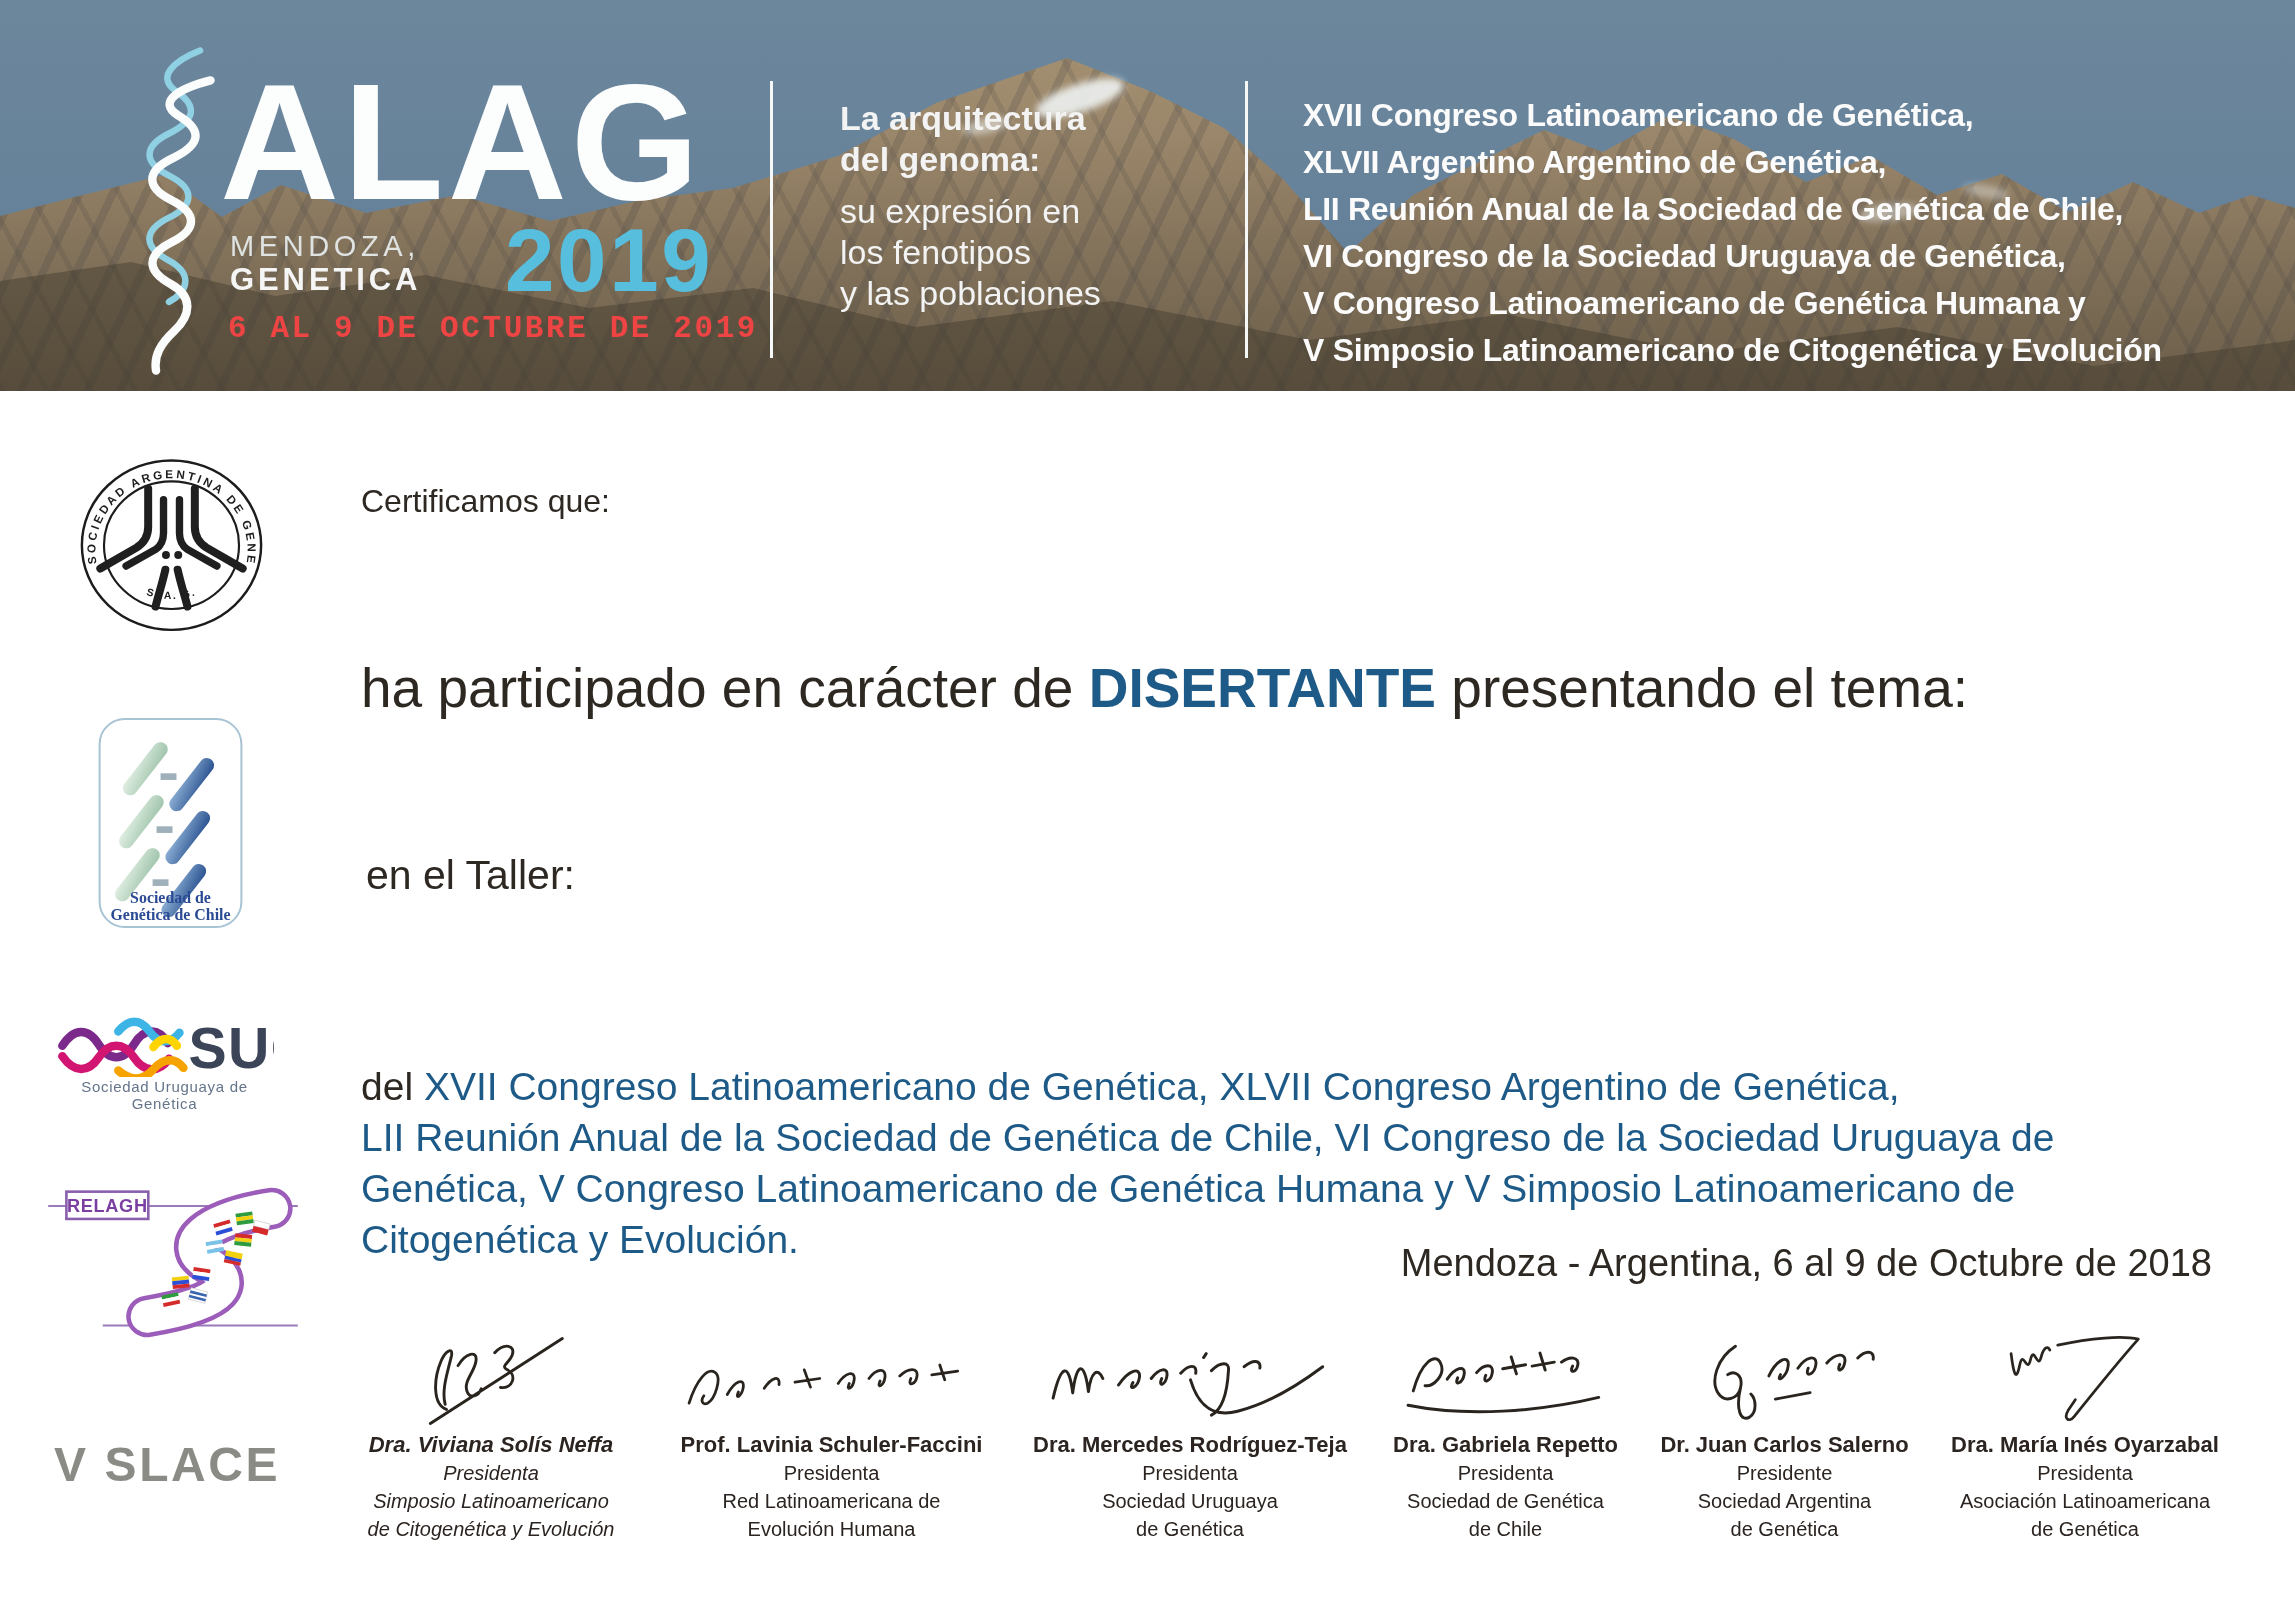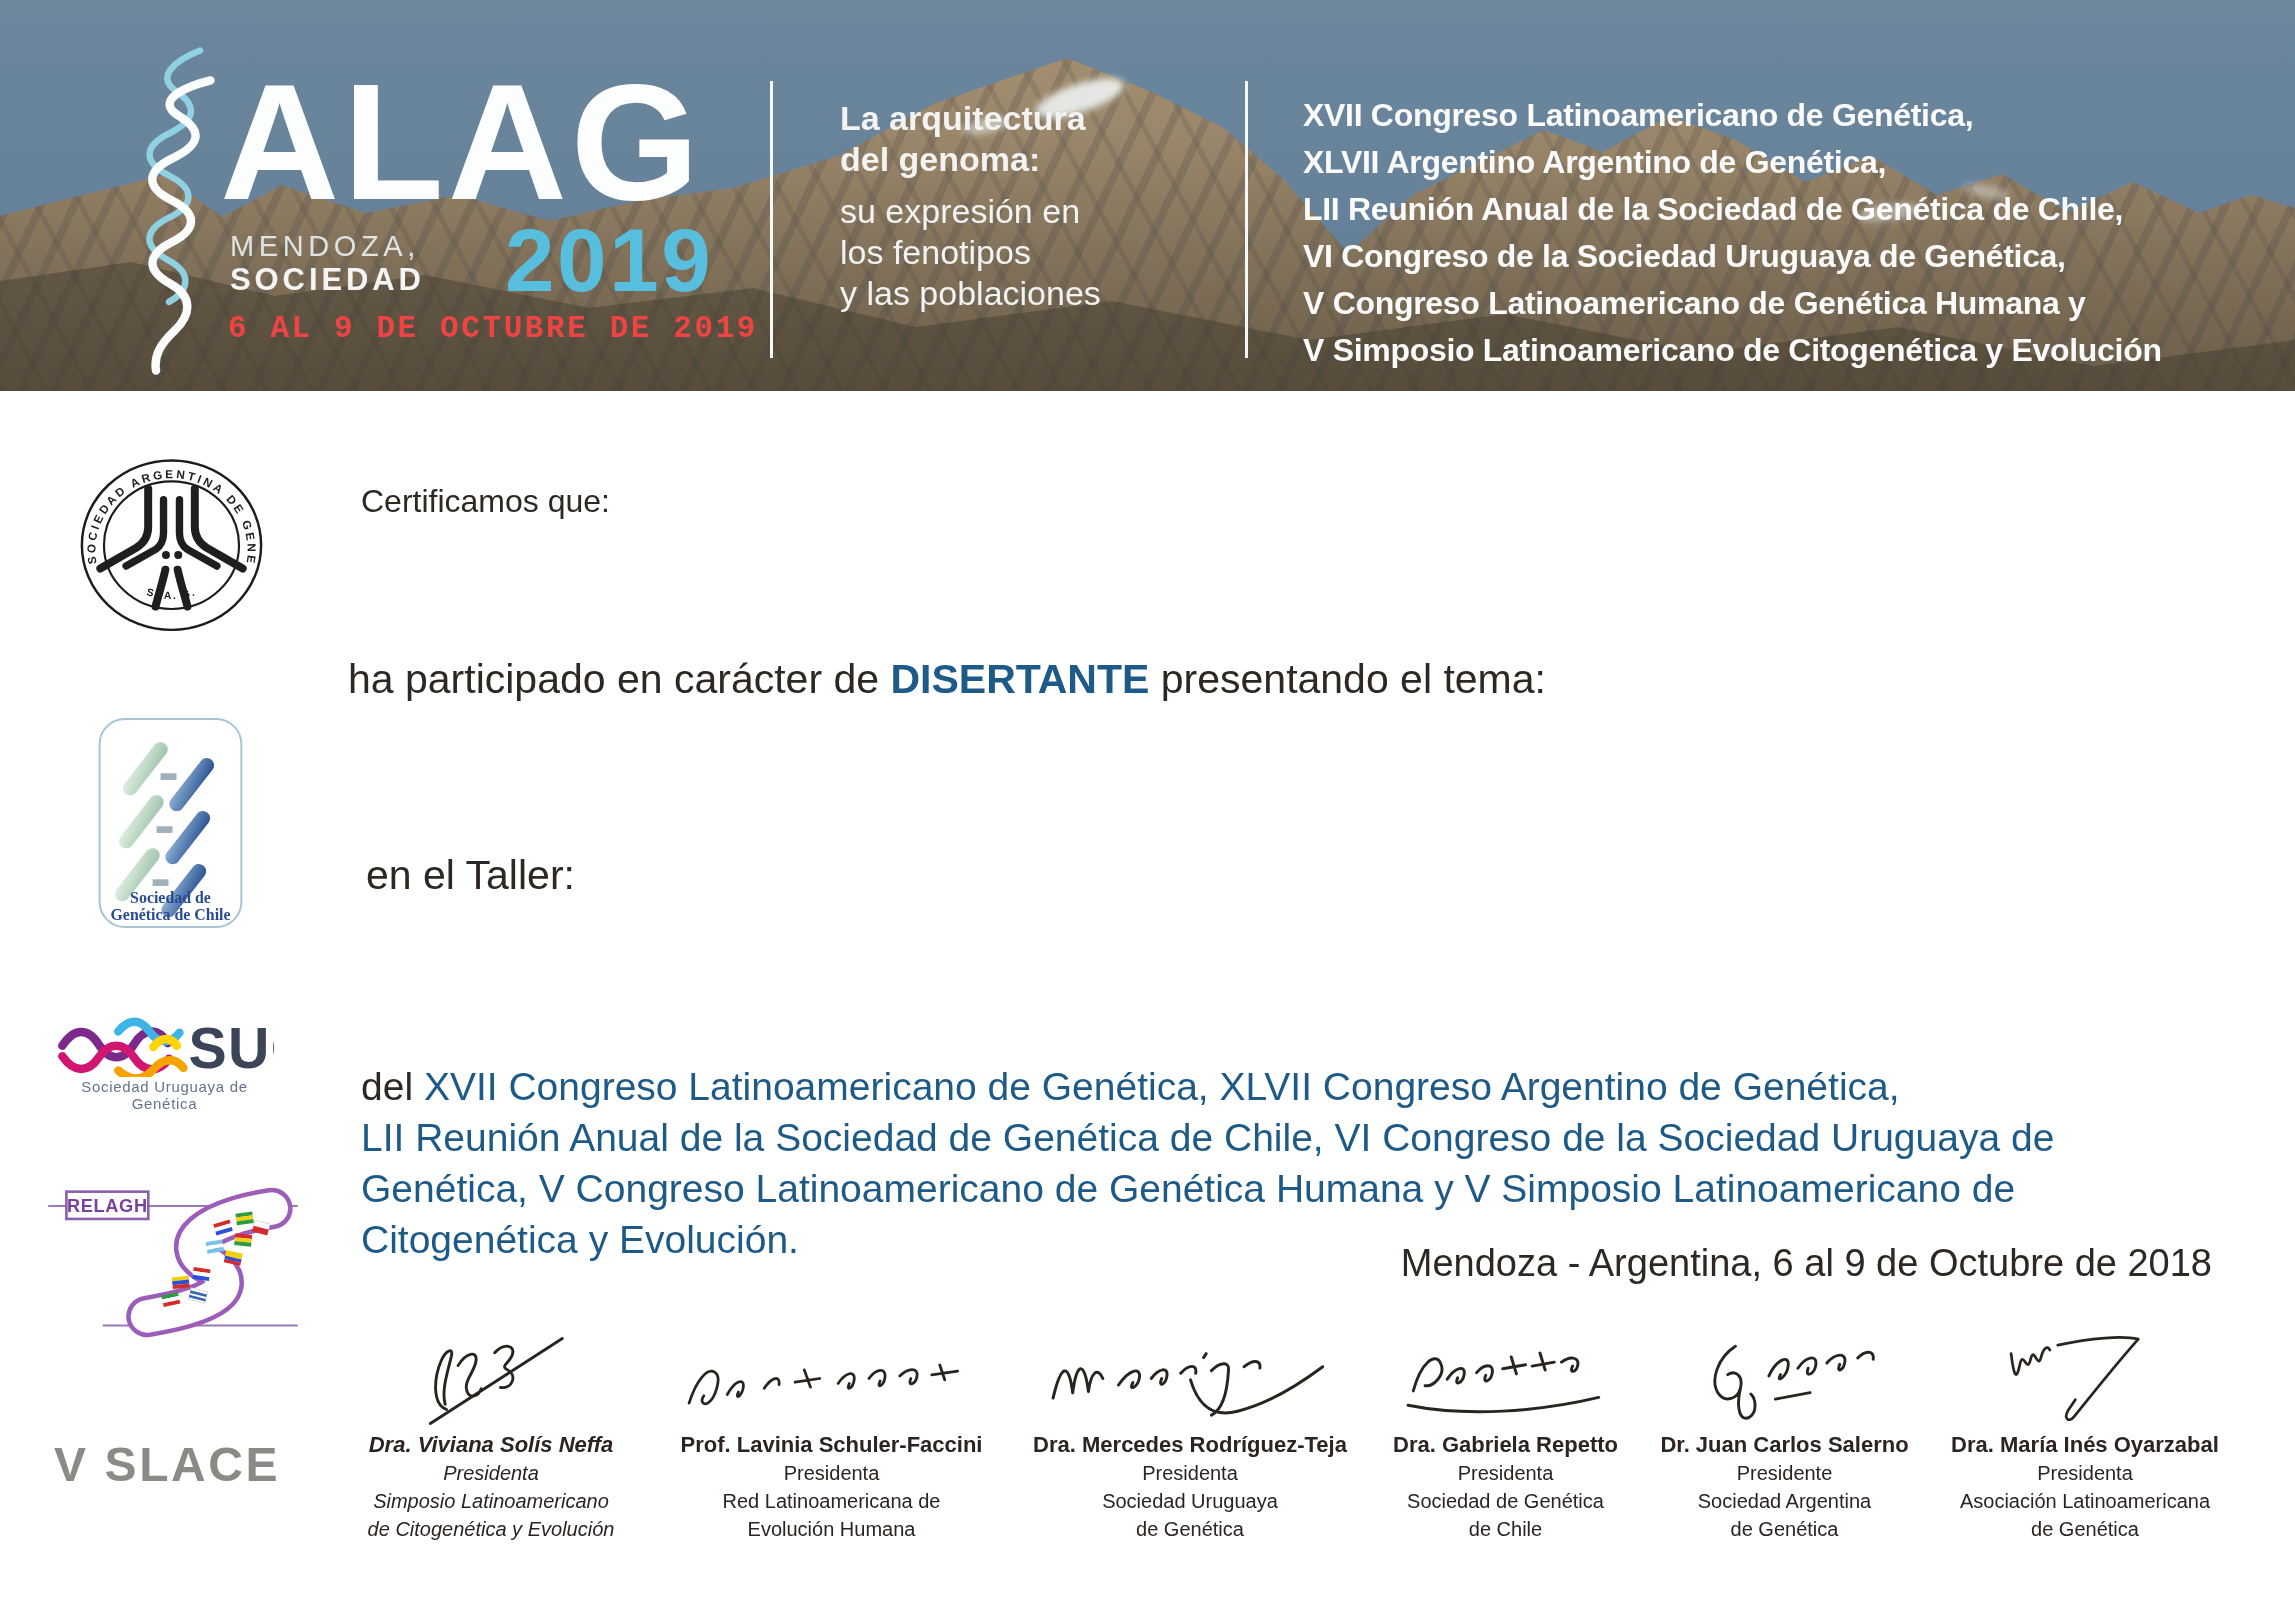--- a/index.html
+++ b/index.html
@@ -34,21 +34,21 @@
       letter-spacing:2.6px;color:#ef4444;font-family:Liberation Mono, monospace;}
   .vline{position:absolute;top:81px;width:2.6px;height:277px;background:#f6f7f7;}
   .theme{position:absolute;left:840px;top:98px;color:#f2f3f2;font-size:34px;line-height:41px;}
   .theme .bold{font-weight:700;}
   .theme .gap{height:10.5px;}
   .congress-list{position:absolute;left:1303px;top:92px;color:#fbfbfb;font-size:32px;
       font-weight:700;line-height:47px;letter-spacing:-0.3px;white-space:nowrap;}
 
   
   .certify{position:absolute;left:361px;top:483px;font-size:32px;color:#2e2823;}
-  .participated{position:absolute;left:348px;top:656px;font-size:41px;color:#2e2823;white-space:nowrap;}
+  .participated{position:absolute;left:361px;top:656px;font-size:55px;color:#2e2823;white-space:nowrap;}
   .role-b{font-weight:700;color:#1e5a87;}
   .workshop{position:absolute;left:366px;top:852px;font-size:41px;color:#2e2823;}
   .paragraph{position:absolute;left:361px;top:1061px;font-size:39px;line-height:51px;
       color:#1e5a87;white-space:nowrap;}
   .paragraph .dark{color:#2e2823;}
   .place-date{position:absolute;left:1348px;top:1242px;width:864px;text-align:right;
       font-size:38px;color:#2e2823;}
 
   
   .sug-block{position:absolute;left:55px;top:1008px;width:219px;text-align:center;}
@@ -78,21 +78,21 @@
     <div class="snow" style="left:1858px;top:204px;width:60px;height:17px;transform:rotate(-8deg);opacity:.45;"></div>
     <div class="snow" style="left:1963px;top:185px;width:46px;height:13px;transform:rotate(10deg);opacity:.4;"></div>
 
     <svg class="abs" style="left:77px;top:41px;" width="149" height="334" viewBox="0 0 230 510">
       <path d="M190,12 C150,28 122,52 152,74 C188,98 182,120 142,140 C102,160 102,185 142,205 C182,225 182,250 142,270 C102,290 102,315 140,335 C178,355 174,382 142,400" fill="none" stroke="#8fd0e2" stroke-width="10" stroke-linecap="round"></path>
       <path d="M206,58 C160,70 122,90 156,112 C196,136 190,158 148,178 C106,198 106,223 146,243 C186,263 186,288 146,308 C106,328 108,352 144,372 C180,392 176,420 150,445 C130,464 118,482 122,506" fill="none" stroke="#fbfcfc" stroke-width="13" stroke-linecap="round"></path>
     </svg>
 
     <div class="alag-title">ALAG</div>
     <div class="mendoza">MENDOZA,</div>
-    <div class="argentina">SOCIEDAD</div>
+    <div class="argentina">GENETICA</div>
     <div class="year">2019</div>
     <div class="hero-dates">6 AL 9 DE OCTUBRE DE 2019</div>
 
     <div class="vline" style="left:770px;"></div>
     <div class="vline" style="left:1245px;"></div>
 
     <div class="theme">
       <div class="bold">La arquitectura</div>
       <div class="bold">del genoma:</div>
       <div class="gap"></div>

